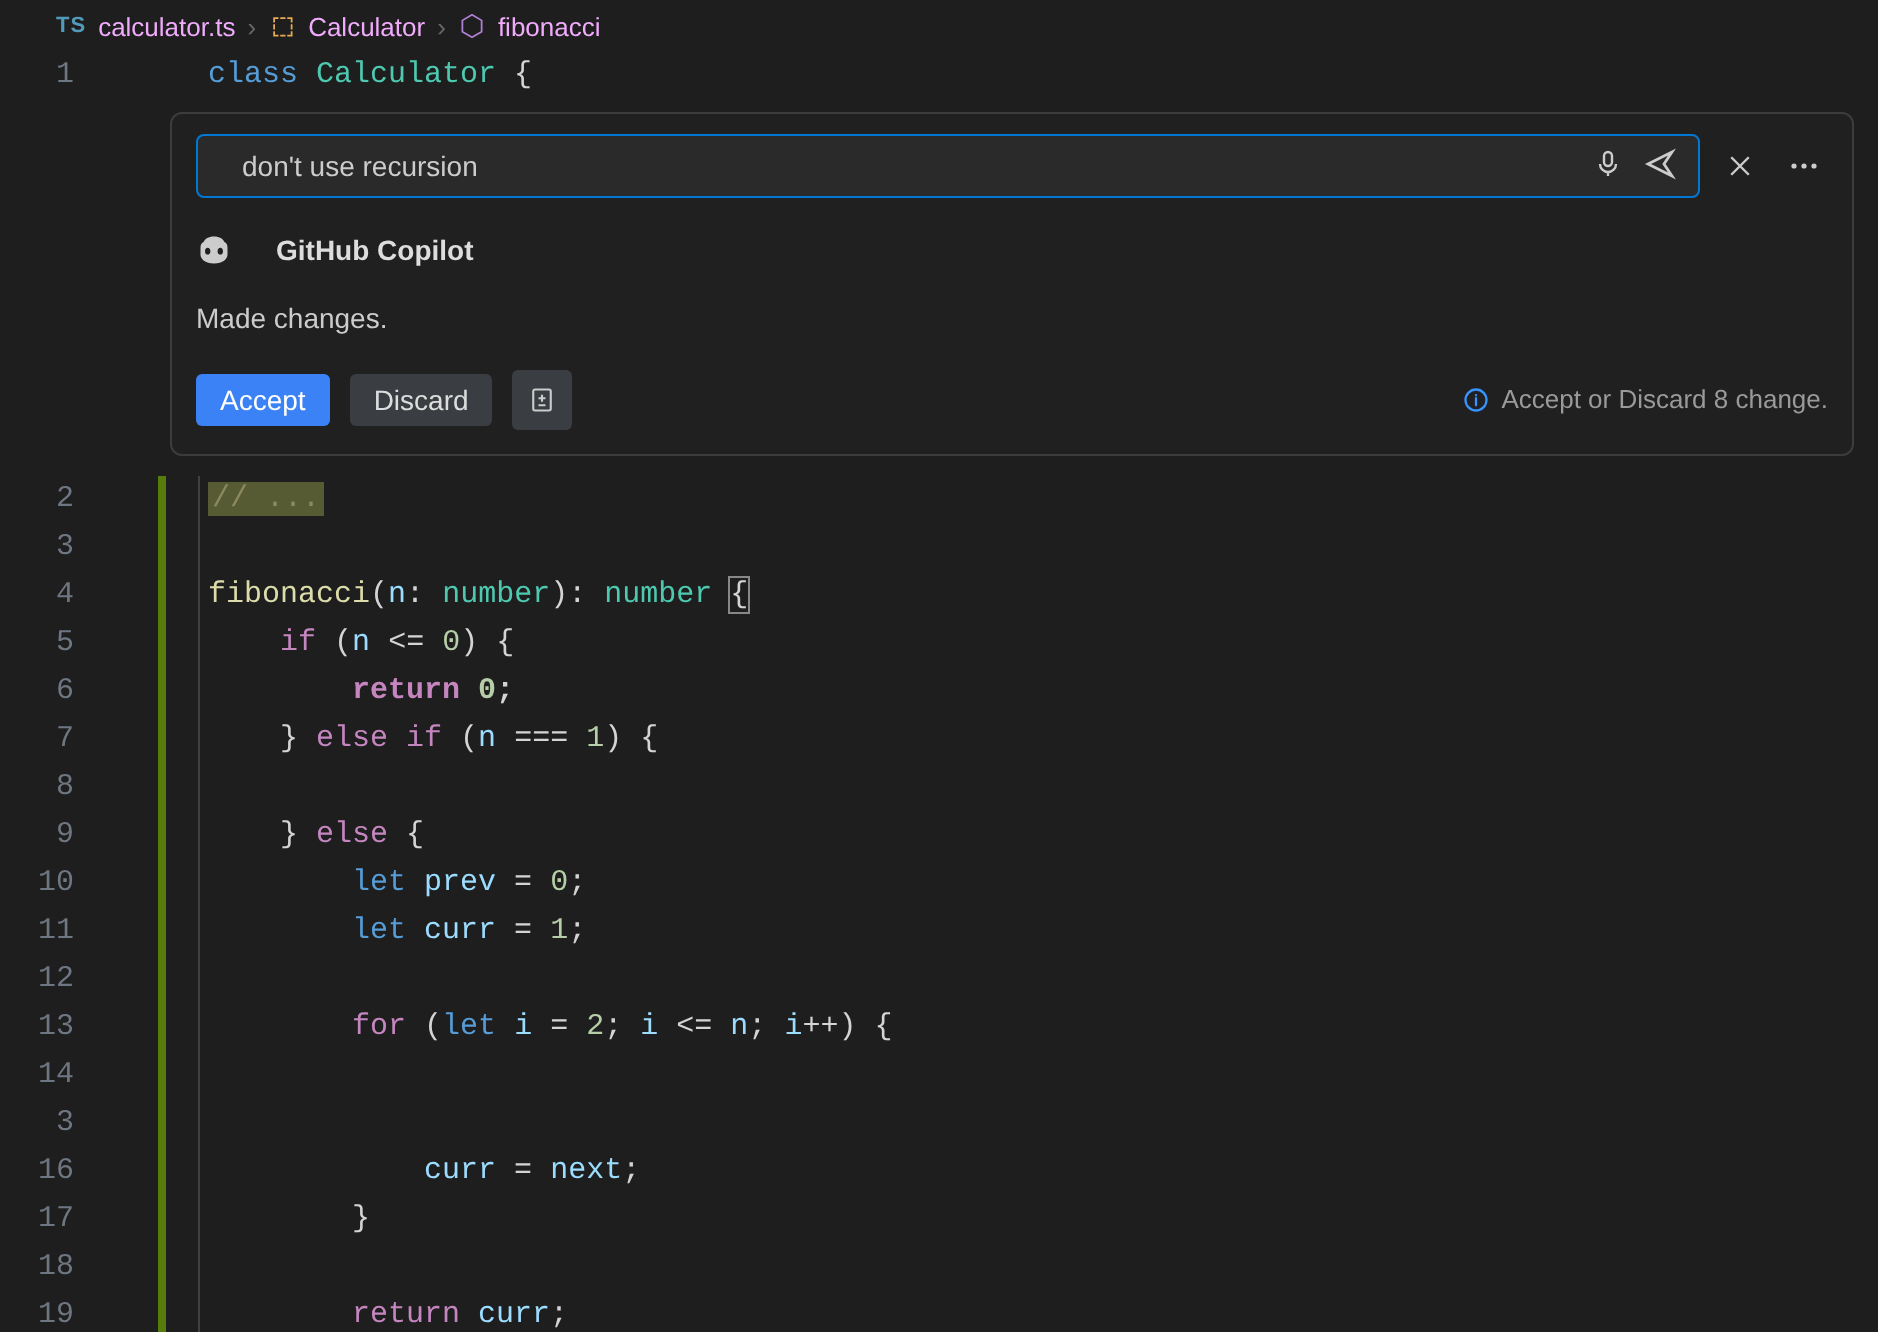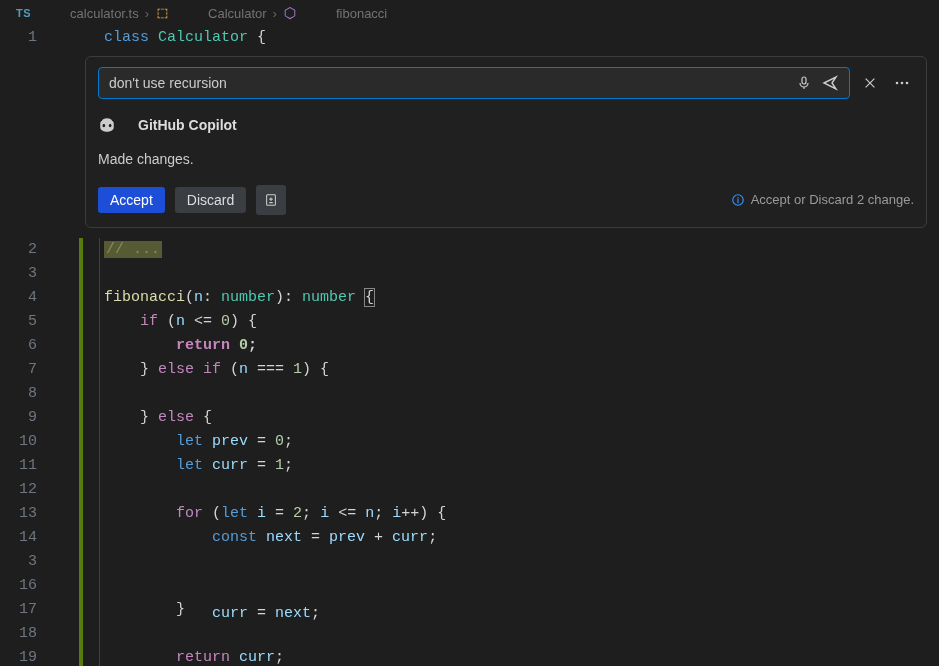--- a/index.html
+++ b/index.html
@@ -9,33 +9,33 @@
     font-family: "Segoe UI", -apple-system, sans-serif;
     font-size: 13px;
     width: 939px;
     height: 666px;
     overflow: hidden;
   }
   .breadcrumbs {
     display: flex;
     align-items: center;
     gap: 6px;
-    padding: 4px 16px;
+    padding: 4px 28px;
     color: #a0a0a0;
     font-size: 13px;
     height: 26px;
   }
   .breadcrumbs .ts-badge {
     color: #519aba;
     font-weight: 700;
     font-size: 11px;
     letter-spacing: 0.5px;
   }
   .breadcrumbs .sep { color: #666; }
-  .breadcrumbs .crumb { color: #737373; margin-left: 33px; }
+  .breadcrumbs .crumb { color: #f0abfc; }
   .breadcrumbs svg { flex-shrink: 0; }
 
   .editor {
     position: relative;
     font-family: "Consolas","Courier New",monospace;
     font-size: 15px;
     line-height: 24px;
   }
   .line {
     display: flex;
@@ -113,21 +113,21 @@
   .chat-input-row {
     display: flex;
     align-items: center;
     gap: 8px;
   }
   .chat-input {
     flex: 1;
     background: #2a2a2a;
     border: 1px solid #0078d4;
     border-radius: 4px;
-    padding: 6px 10px;
+    padding: 6px 22px;
     color: #cccccc;
     font-size: 14px;
     outline: none;
     height: 32px;
   }
   .chat-icon-btn {
     background: none;
     border: none;
     color: #cccccc;
     cursor: pointer;
@@ -153,21 +153,21 @@
     gap:10px;
     margin-top:14px;
   }
   .btn {
     border: none;
     border-radius: 3px;
     padding: 5px 12px;
     font-size: 14px;
     cursor: pointer;
   }
-  .btn-primary { background:#1d4ed8; color:#fff; }
+  .btn-primary { background:#3b82f6; color:#fff; }
   .btn-secondary { background:#3a3d41; color:#ddd;}
   .btn-ico { background:#3a3d41; color:#ddd; width:30px; height:30px; display:flex;align-items:center;justify-content:center; padding:0;}
   .hint {
     margin-left:auto;
     color:#9a9a9a;
     font-size:13px;
     display:flex;
     align-items:center;
     gap:6px;
   }
@@ -250,21 +250,21 @@
         <svg width="14" height="14" viewBox="0 0 16 16" fill="none" stroke="#ccc" stroke-width="1.2">
             <rect x="3" y="2" width="10" height="12" rx="1"></rect>
             <path d="M8 5v4M6 7h4M6 11h4"></path>
           </svg>
       </button>
       <div class="hint">
         <svg width="14" height="14" viewBox="0 0 16 16" fill="none" stroke="#3794ff" stroke-width="1.3">
             <circle cx="8" cy="8" r="6"></circle>
             <path d="M8 5.2v.1M8 7v4" stroke-linecap="round"></path>
           </svg>
-        <span>Accept or Discard 2 change.</span>
+        <span>Accept or Discard 8 change.</span>
       </div>
     </div>
   </div>
 
   <div id="code-rest">
       <div class="line">
         <div class="added-bg"></div>
         <div class="lineno">2</div>
         <div class="gutter-add on"></div>
         <div class="lineguide"></div>
@@ -344,34 +344,33 @@
         <div class="lineno">13</div>
         <div class="gutter-add on"></div>
         <div class="lineguide"></div>
         <div class="code" style="padding-left: 4px;"><span class="pn">        </span><span class="ctl">for </span><span class="pn">(</span><span class="kw">let </span><span class="var">i </span><span class="pn">= </span><span class="num">2</span><span class="pn">; </span><span class="var">i </span><span class="pn">&lt;= </span><span class="var">n</span><span class="pn">; </span><span class="var">i</span><span class="pn">++) {</span></div>
       </div>
       <div class="line">
         <div class="added-bg"></div>
         <div class="lineno">14</div>
         <div class="gutter-add on"></div>
         <div class="lineguide"></div>
-        <div class="code" style="padding-left: 4px;"><span class="pn">            </span><span class="kw">const </span><span class="var">next </span><span class="pn">= </span><span class="var">prev </span><span class="pn">+ </span><span class="var">curr</span><span class="pn">;</span></div>
       </div>
       <div class="line">
         <div class="added-bg"></div>
         <div class="lineno">3</div>
         <div class="gutter-add on"></div>
         <div class="lineguide"></div>
       </div>
       <div class="line">
         <div class="added-bg"></div>
         <div class="lineno">16</div>
         <div class="gutter-add on"></div>
         <div class="lineguide"></div>
-        <div class="code" style="padding-left: 4px; margin-top: 28px;"><span class="pn">            </span><span class="var">curr </span><span class="pn">= </span><span class="var">next</span><span class="pn">;</span></div>
+        <div class="code" style="padding-left: 4px;"><span class="pn">            </span><span class="var">curr </span><span class="pn">= </span><span class="var">next</span><span class="pn">;</span></div>
       </div>
       <div class="line">
         <div class="added-bg"></div>
         <div class="lineno">17</div>
         <div class="gutter-add on"></div>
         <div class="lineguide"></div>
         <div class="code" style="padding-left: 4px;"><span class="pn">        }</span></div>
       </div>
       <div class="line">
         <div class="added-bg"></div>

